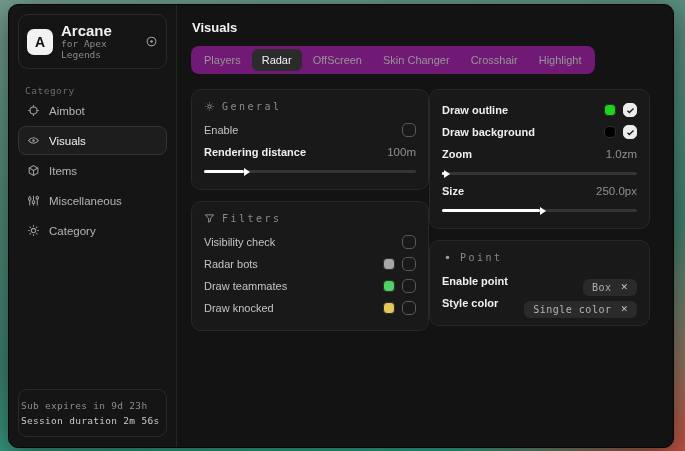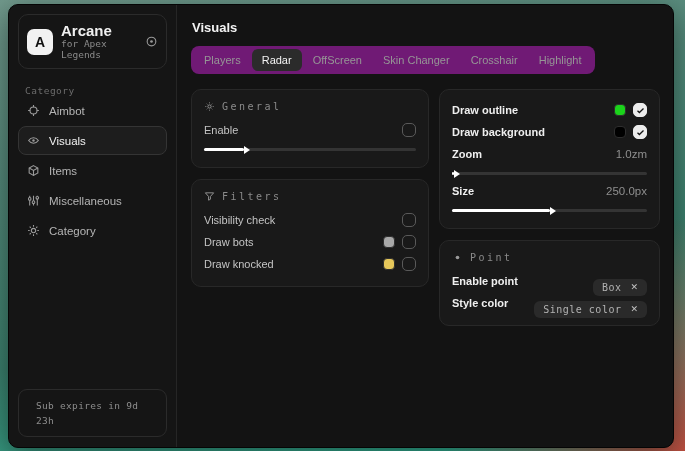--- a/index.html
+++ b/index.html
@@ -26,31 +26,31 @@
   .head-text{flex:1;line-height:1.15;}
   .app-title{color:#f0f0f0;font-size:15px;font-weight:bold;}
   .app-sub{color:#8a8a8a;font-size:9.5px;font-family:"DejaVu Sans Mono",monospace;}
   .icon{display:inline-flex;align-items:center;justify-content:center;color:#9a9a9a;}
   .icon svg{display:block;}
   .cat-label{color:#6c6c6c;font-size:9.5px;margin:6px 0 0 7px;font-family:"DejaVu Sans Mono",monospace;letter-spacing:.5px;}
   .nav-item{display:flex;align-items:center;gap:9px;height:27px;padding:0 8px;margin-bottom:1px;
     color:#b5b5b5;font-size:11.5px;border:1px solid transparent;border-radius:8px;cursor:pointer;}
   .nav-item.selected{background:#1d1d1d;border-color:#343434;color:#f2f2f2;}
   .spacer{flex:1;}
-  .side-foot{border:1px solid #2b2b2b;border-radius:9px;padding:8px 17px;
+  .side-foot{border:1px solid #2b2b2b;border-radius:9px;padding:8px 2px;
     font-family:"DejaVu Sans Mono",monospace;line-height:1.6;}
   .foot-line1{color:#8d8d8d;font-size:9.5px;letter-spacing:.3px;}
   .foot-line2{color:#c9c9c9;font-size:9.5px;letter-spacing:.3px;}
   
   .main{flex:1;padding:13px 14px 12px 14px;box-sizing:border-box;display:flex;flex-direction:column;}
   .page-title{color:#f2f2f2;font-size:13px;font-weight:bold;margin:2px 0 11px 1px;}
   .tabs{display:inline-flex;align-self:flex-start;background:#701a75;border-radius:8px;padding:3px;gap:1px;}
   .tab{color:#969696;font-size:11px;padding:5px 10px;border-radius:6px;cursor:pointer;white-space:nowrap;}
   .tab.selected{background:#2b2b2b;color:#f2f2f2;}
-  .grid{display:grid;grid-template-columns:238px 221px;gap:10px;margin-top:15px;}
+  .grid{display:grid;grid-template-columns:238px 221px;gap:0;margin-top:15px;}
   .col{display:flex;flex-direction:column;gap:11px;}
   .card{background:#191919;border:1px solid #282828;border-radius:10px;padding:9px 12px 11px 12px;}
   .sec-head{display:flex;align-items:center;gap:7px;color:#8b8b8b;margin:2px 0 7px 0;}
   .sec-title{font-family:"DejaVu Sans Mono",monospace;font-size:10px;letter-spacing:2.5px;color:#8b8b8b;}
   .row{display:flex;align-items:center;justify-content:space-between;height:22px;}
   .lbl{color:#c4c4c4;font-size:11px;}
   .lbl.strong{color:#efefef;font-weight:bold;}
   .val{color:#8f8f8f;font-size:11.5px;}
   .right-group{display:flex;align-items:center;gap:7px;}
   .cb{width:14px;height:14px;border:1.5px solid #595959;border-radius:5px;box-sizing:border-box;cursor:pointer;}
@@ -138,20 +138,21 @@
             <path d="M12 2v3M12 19v3M2 12h3M19 12h3M4.9 4.9l2.1 2.1M17 17l2.1 2.1M19.1 4.9L17 7M7 17l-2.1 2.1"></path>
         </svg>
       </span>
       <span>Category</span>
     </div>
 
     <div class="spacer"></div>
 
     <div class="side-foot">
       <div class="foot-line1">Sub expires in 9d 23h</div>
+      <div class="foot-line2">Session duration 2m 56s</div>
     </div>
   </aside>
 
   <main class="main">
     <div class="page-title">Visuals</div>
 
     <div class="tabs">
       <div class="tab">Players</div>
       <div class="tab selected">Radar</div>
       <div class="tab">OffScreen</div>
@@ -170,42 +171,53 @@
                 <circle cx="12" cy="12" r="3.5"></circle>
                 <path d="M12 3v2M12 19v2M3 12h2M19 12h2M6 6l1.4 1.4M16.6 16.6L18 18M18 6l-1.4 1.4M7.4 16.6L6 18"></path>
               </svg>
             </span>
             <span class="sec-title">General</span>
           </div>
           <div class="row">
             <span class="lbl">Enable</span>
             <span class="cb"></span>
           </div>
+          <div class="row">
+            <span class="lbl strong">Rendering distance</span>
+            <span class="val">100m</span>
+          </div>
           <div class="slider">
             <div class="fill" style="width: 19%;"></div>
           </div>
         </section>
 
         <section class="card">
           <div class="sec-head">
             <span class="icon">
               <svg width="11" height="11" viewBox="0 0 24 24" fill="none" stroke="currentColor" stroke-width="2">
                 <path d="M3 4h18l-7 8v6l-4 2v-8L3 4z"></path>
               </svg>
             </span>
             <span class="sec-title">Filters</span>
           </div>
           <div class="row">
             <span class="lbl">Visibility check</span>
             <span class="cb"></span>
           </div>
           <div class="row">
-            <span class="lbl">Draw bots</span>
+            <span class="lbl">Radar bots</span>
             <span class="right-group">
               <span class="sw" style="background: rgb(168, 168, 168);"></span>
+              <span class="cb"></span>
+            </span>
+          </div>
+          <div class="row">
+            <span class="lbl">Draw teammates</span>
+            <span class="right-group">
+              <span class="sw" style="background: rgb(79, 211, 100);"></span>
               <span class="cb"></span>
             </span>
           </div>
           <div class="row">
             <span class="lbl">Draw knocked</span>
             <span class="right-group">
               <span class="sw" style="background: rgb(230, 199, 90);"></span>
               <span class="cb"></span>
             </span>
           </div>

